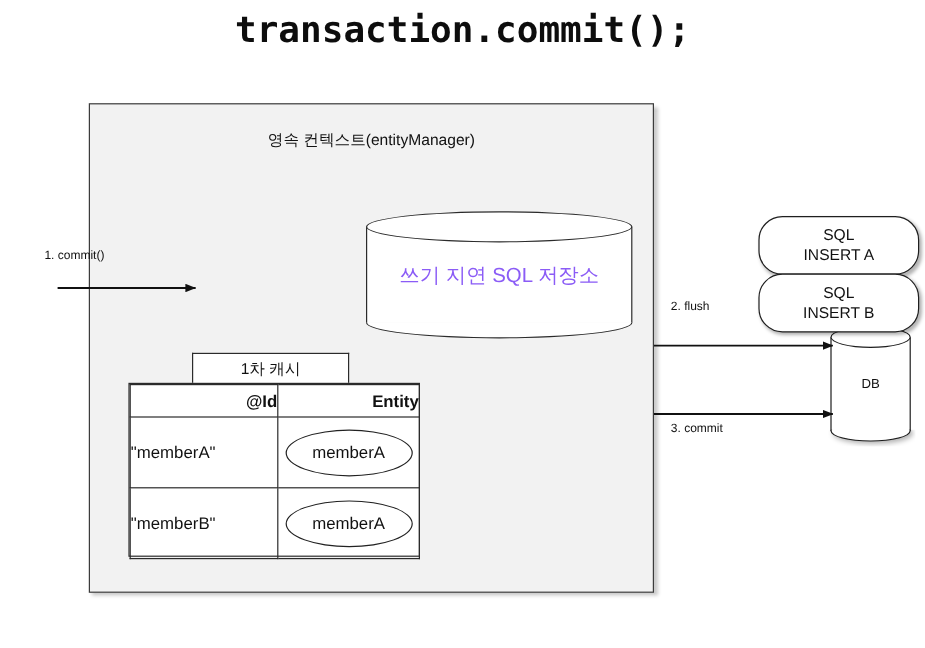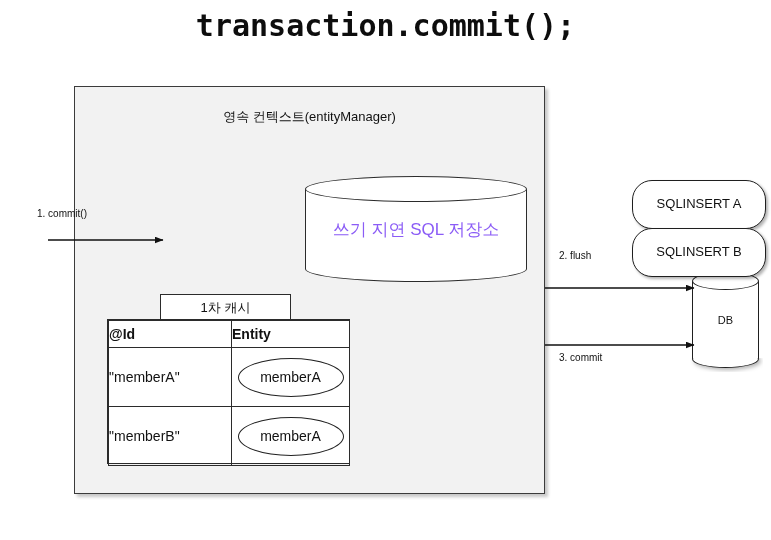--- a/index.html
+++ b/index.html
@@ -160,21 +160,21 @@
   .cache-table th,
   .cache-table td {
     border: 1.2px solid #2b2b2b;
     padding: 0;
     margin: 0;
   }
   .cache-table th {
     height: 26px;
     font-size: 14px;
     font-weight: bold;
-    text-align: left;
+    text-align: right;
     color: #111;
   }
   .cache-table td {
     height: 58px;
     font-size: 14px;
     color: #111;
   }
   .cache-table .col-id { width: 123px; }
   .cache-table .col-entity { width: 118px; }
   .cell-id {
@@ -201,21 +201,21 @@
 
   
   .sqlbox {
     position: absolute;
     width: 134px;
     background: #ffffff;
     border: 1.6px solid #1f1f1f;
     border-radius: 20px;
     box-sizing: border-box;
     display: flex;
-    flex-direction: row;
+    flex-direction: column;
     align-items: center;
     justify-content: center;
     font-size: 13px;
     line-height: 1.25;
     color: #111;
     box-shadow: 2px 2px 3px rgba(0,0,0,0.3);
     text-align: center;
   }
   #sql-insert-a {
     left: 632px;

